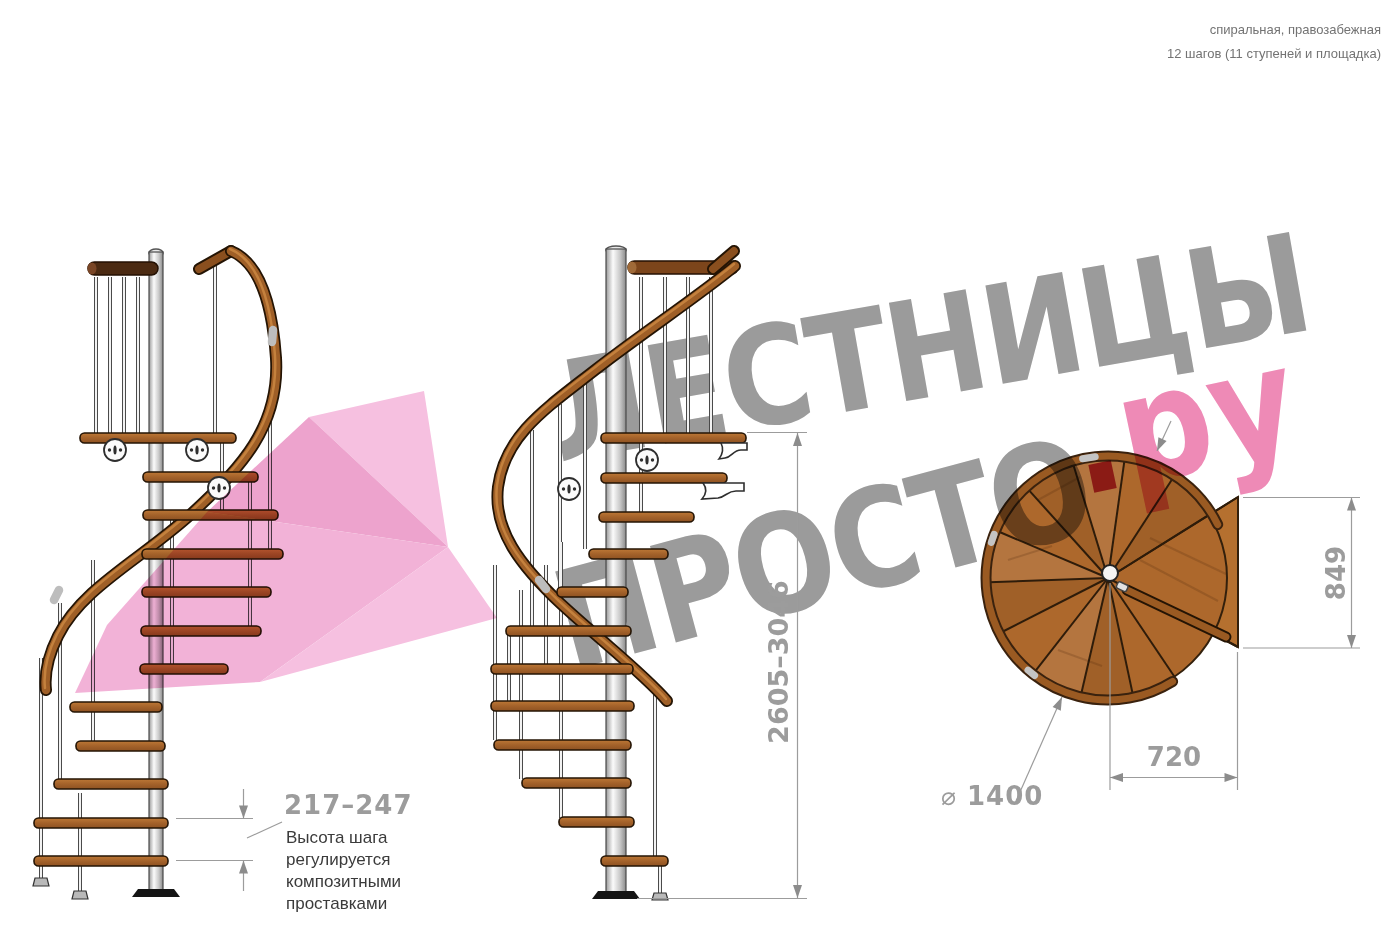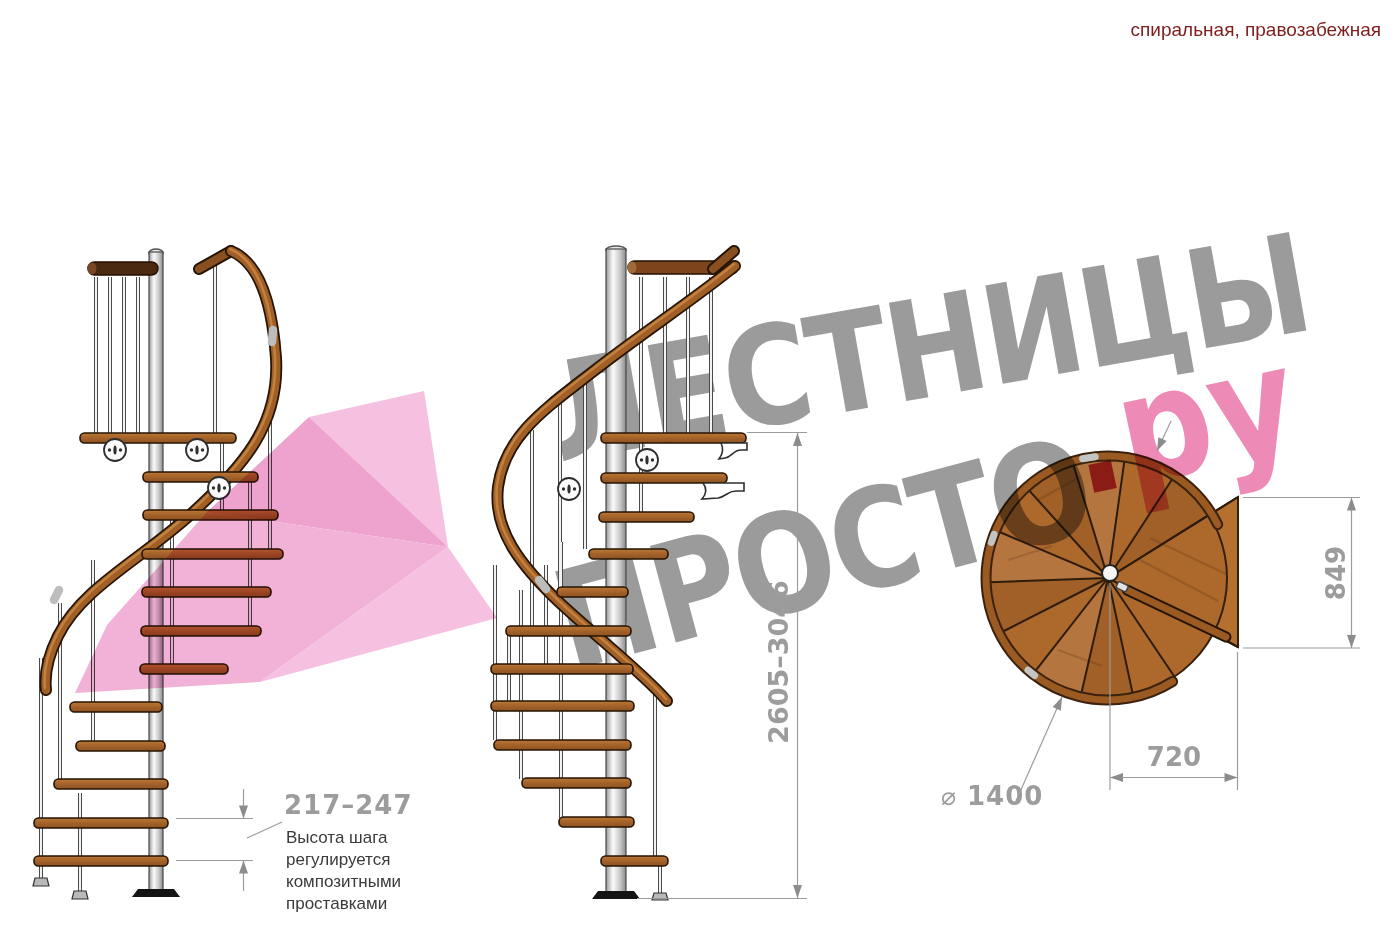--- a/index.html
+++ b/index.html
@@ -10,22 +10,22 @@
   .wm{position:absolute;z-index:2;mix-blend-mode:multiply;font-weight:bold;white-space:nowrap;
       font-family:"DejaVu Sans",sans-serif;pointer-events:none;}
   #wm1{left:562px;top:346px;font-size:137px;line-height:137px;color:#9b9b9b;
        transform-origin:0 100%;transform:rotate(-10deg) scaleX(0.87);letter-spacing:-2px;}
   #wm2{left:576px;top:554px;font-size:137px;line-height:137px;color:#9b9b9b;
        transform-origin:0 100%;transform:rotate(-15deg) scaleX(0.87);letter-spacing:-2px;}
   #wm3{left:1086px;top:368px;font-size:150px;line-height:150px;color:#ee8ab6;
        transform-origin:0 100%;transform:rotate(-12deg) scaleX(0.87);}
   #wm3 .dot{color:#c53a55;}
   #header{position:absolute;z-index:6;right:19px;top:18px;text-align:right;
-          font-family:"Liberation Sans","DejaVu Sans",sans-serif;font-size:19px;
-          line-height:23.5px;color:#7f1d1d;}
+          font-family:"Liberation Sans","DejaVu Sans",sans-serif;font-size:13px;
+          line-height:23.5px;color:#737373;}
   .dimtxt{font-family:"DejaVu Sans",sans-serif;font-weight:bold;fill:#9c9c9c;}
   .notetxt{font-family:"Liberation Sans","DejaVu Sans",sans-serif;fill:#3b3b3b;font-size:17px;}
 </style>
 </head>
 <body>
 
 <div id="canvas">
 
   <svg class="lyr1" width="1400" height="930" viewBox="0 0 1400 930">
     <g>
@@ -359,15 +359,16 @@
     <g>
       <text class="notetxt" x="286" y="843">Высота шага</text>
       <text class="notetxt" x="286" y="865">регулируется</text>
       <text class="notetxt" x="286" y="887">композитными</text>
       <text class="notetxt" x="286" y="909">проставками</text>
     </g>
   </svg>
 
   <div id="header">
     <div>спиральная, правозабежная</div>
+    <div>12 шагов (11 ступеней и площадка)</div>
   </div>
 
 </div>
 
 </body></html>

